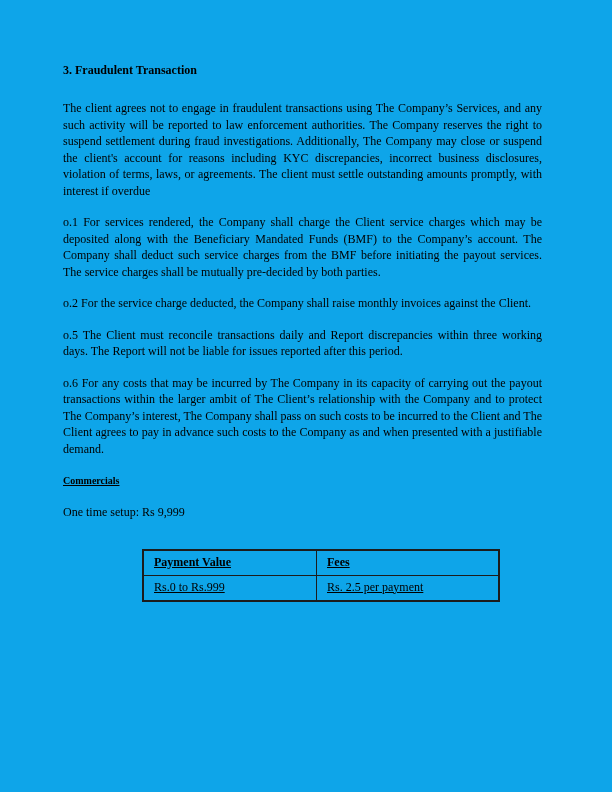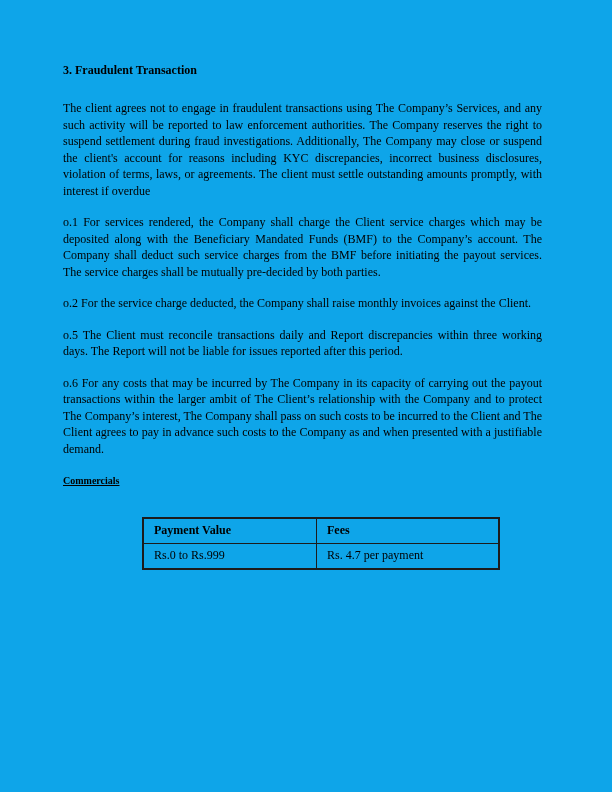--- a/index.html
+++ b/index.html
@@ -49,20 +49,21 @@
   }
   table.pricing th,
   table.pricing td {
     border: 1px solid #1c1c1c;
     font-size: 12px;
     line-height: 15px;
     padding: 4px 6px 5px 10px;
     text-align: left;
     vertical-align: middle;
     height: 15px;
+    text-decoration: underline;
   }
   table.pricing th {
     font-weight: bold;
   }
   .col-payment { width: 156px; }
   .col-price   { width: 165px; }
 </style>
 </head>
 <body>
 
@@ -79,31 +80,32 @@
 
 
 
   <p class="para">o.5 The Client must reconcile transactions daily and Report discrepancies within three working days. The Report will not be liable for issues reported after this period.</p>
 
   <p class="para">o.6 For any costs that may be incurred by The Company in its capacity of carrying out the payout transactions within the larger ambit of The Client’s relationship with the Company and to protect The Company’s interest, The Company shall pass on such costs to be incurred to the Client and The Client agrees to pay in advance such costs to the Company as and when presented with a justifiable demand.</p>
 
   <div class="heading-underline">Commercials</div>
 
 
+  <p class="para">One time setup: Rs 9,999</p>
 
   <div class="table-wrap">
     <table class="pricing">
       <thead>
         <tr>
           <th class="col-payment">Payment Value</th>
           <th class="col-price">Fees</th>
         </tr>
       </thead>
       <tbody>
         <tr>
           <td>Rs.0 to Rs.999</td>
-          <td>Rs. 4.7 per payment</td>
+          <td>Rs. 2.5 per payment</td>
         </tr>
       </tbody>
     </table>
   </div>
 
 </div>
 
 </body></html>

